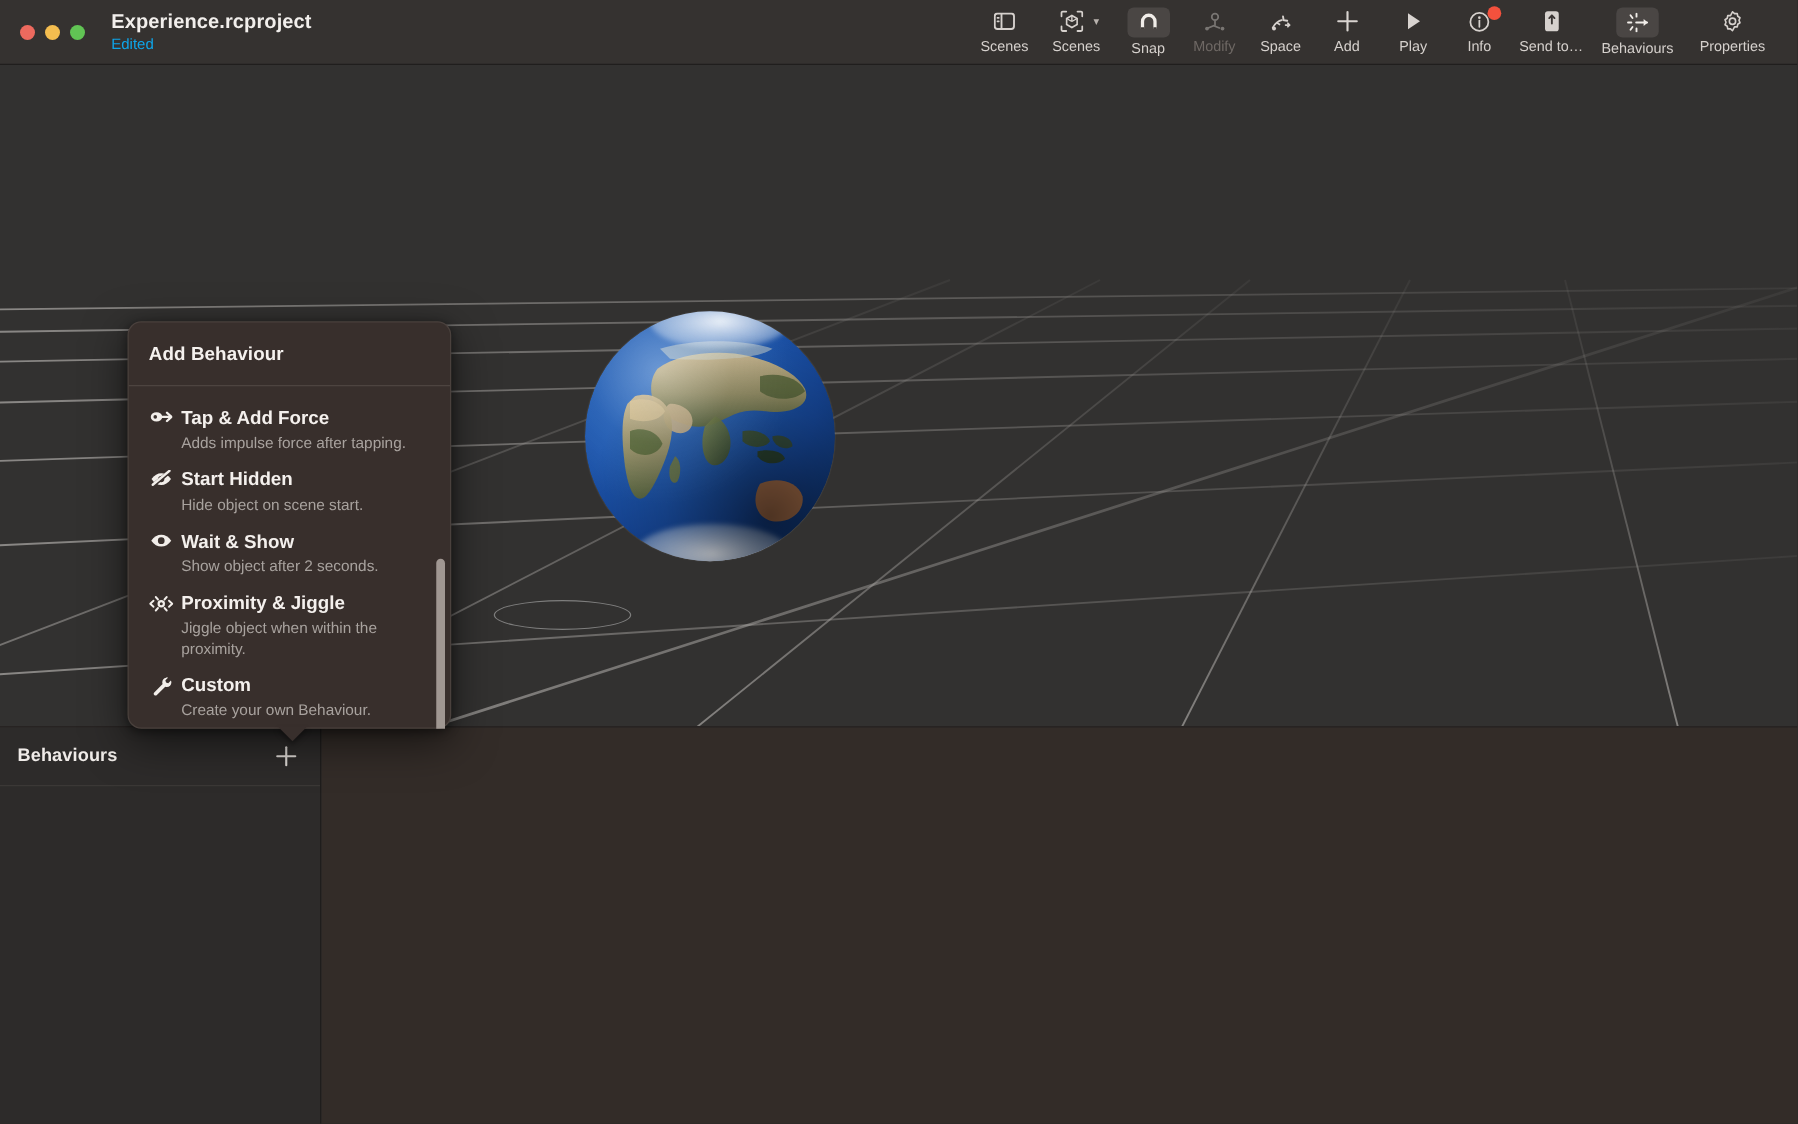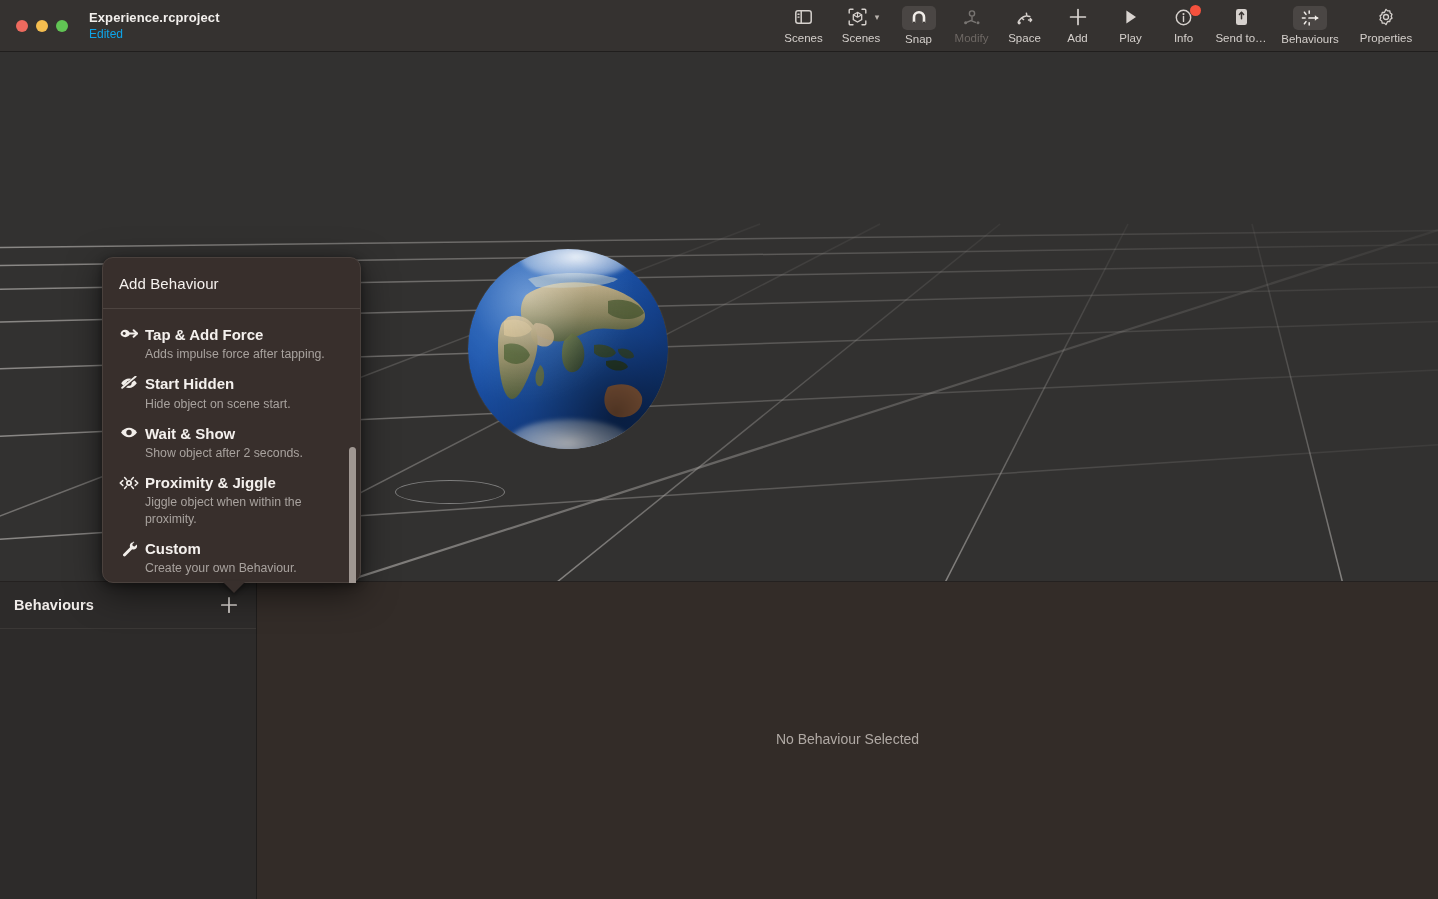--- a/index.html
+++ b/index.html
@@ -35,21 +35,21 @@
   .dot.yellow { background: #f4bd4f; }
   .dot.green  { background: #61c454; }
 
   .doc-title-wrap {
     margin-left: 21px;
     display: flex; flex-direction: column;
     justify-content: center;
     line-height: 1.08;
   }
   .doc-title {
-    font-size: 13px; font-weight: bold;
+    font-size: 16px; font-weight: bold;
     color: #f2efec; letter-spacing: 0.1px;
   }
   .doc-sub {
     font-size: 12px; color: #0ea5e9; margin-top: 3px;
   }
 
   
   .toolbar {
     margin-left: auto;
     display: flex; align-items: flex-start;
@@ -208,21 +208,21 @@
     z-index: 60;
     overflow: visible;
   }
   .pop-header {
     height: 51px;
     display: flex; align-items: center;
     padding-left: 16px;
     border-bottom: 1px solid #4d4440;
   }
   .pop-title {
-    font-size: 15px; font-weight: normal; color: #f5f1ee;
+    font-size: 15px; font-weight: bold; color: #f5f1ee;
     letter-spacing: 0.1px;
   }
   .pop-body {
     position: relative;
     height: 274px;
     padding-top: 10px;
     overflow: hidden;
   }
   .pop-item {
     display: flex;
@@ -541,23 +541,20 @@
         <span class="beh-header-title">Behaviours</span>
         <div class="beh-add-btn">
           <svg width="18" height="18" viewBox="0 0 18 18" fill="none">
             <line x1="9" y1="1.8" x2="9" y2="16.2" stroke="#ddd8d4" stroke-width="1.7" stroke-linecap="round"></line>
             <line x1="1.8" y1="9" x2="16.2" y2="9" stroke="#ddd8d4" stroke-width="1.7" stroke-linecap="round"></line>
           </svg>
         </div>
       </div>
     </div>
 
-    <div class="beh-detail">
-      <div class="beh-detail-text">No Behaviour Selected</div>
-    </div>
   </div>
 
   <div class="popover">
     <div class="pop-header">
       <span class="pop-title">Add Behaviour</span>
     </div>
 
     <div class="pop-body">
 
       <div class="pop-item">

